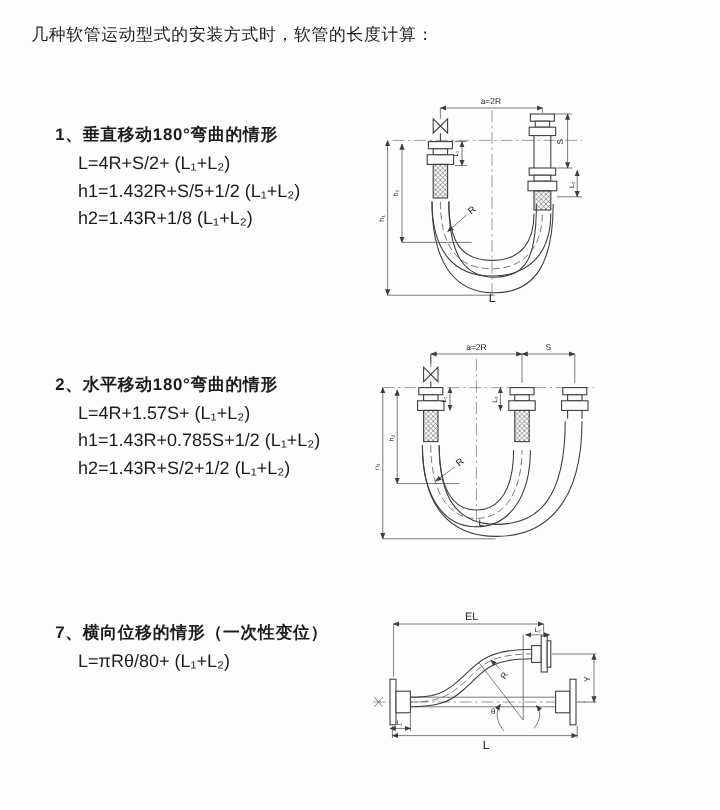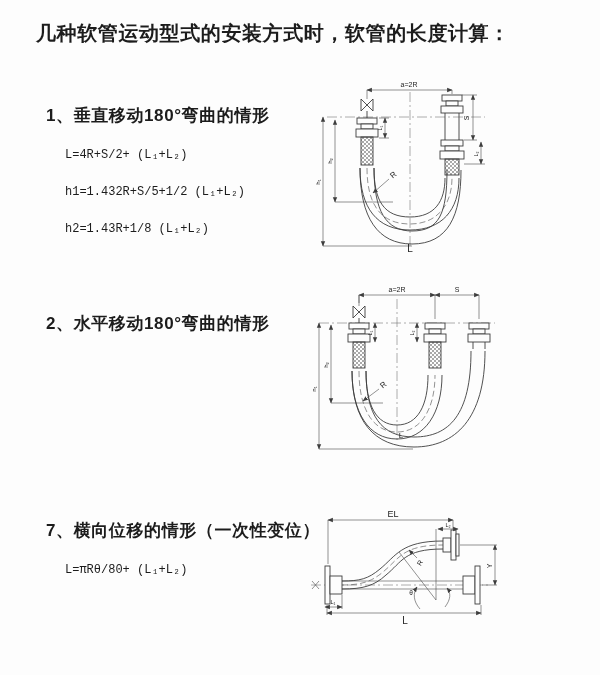--- a/index.html
+++ b/index.html
@@ -5,24 +5,24 @@
   * { margin:0; padding:0; box-sizing:border-box; }
   html,body { width:600px; height:675px; }
   body {
     position:relative;
     background:#fdfdfd;
     font-family:"Liberation Sans","DejaVu Sans",sans-serif;
     color:#1c1c1c;
     overflow:hidden;
   }
   .abs { position:absolute; }
-  .title { left:36px; top:20px; font-size:20px; font-weight:bold; letter-spacing:0.6px; }
-  .sec-heading { font-size:17px; font-weight:bold; letter-spacing:0.6px; }
+  .title { left:26px; top:20px; font-size:14px; font-weight:normal; letter-spacing:0.6px; }
+  .sec-heading { font-size:14px; font-weight:bold; letter-spacing:0.6px; }
   .formulas { margin-left:19px; }
-  .formula { font-size:12px; margin-top:20px; line-height:17px; white-space:pre;font-family:Liberation Mono, monospace; }
+  .formula { font-size:15px; margin-top:6px; line-height:17px; white-space:pre; }
   .sec1 { left:46px; top:104px; }
   .sec2 { left:46px; top:312px; }
   .sec3 { left:46px; top:519px; }
   .d1 { left:315px; top:78px; }
   .d2 { left:313px; top:283px; }
   .d3 { left:305px; top:502px; }
   svg text { font-family:"Liberation Sans","DejaVu Sans",sans-serif; fill:#222; }
   .ln   { stroke:#3d3d3d; stroke-width:0.9; fill:none; }
   .thin { stroke:#4a4a4a; stroke-width:0.6; fill:none; }
   .cl   { stroke:#6a6a6a; stroke-width:0.55; fill:none; stroke-dasharray:10 3 2 3; }
@@ -41,20 +41,25 @@
   <div class="sec-heading">1、垂直移动180°弯曲的情形</div>
   <div class="formulas">
     <div class="formula">L=4R+S/2+ (L₁+L₂)</div>
     <div class="formula">h1=1.432R+S/5+1/2 (L₁+L₂)</div>
     <div class="formula">h2=1.43R+1/8 (L₁+L₂)</div>
   </div>
 </div>
 
 <div class="abs sec2">
   <div class="sec-heading">2、水平移动180°弯曲的情形</div>
+  <div class="formulas">
+    <div class="formula">L=4R+1.57S+ (L₁+L₂)</div>
+    <div class="formula">h1=1.43R+0.785S+1/2 (L₁+L₂)</div>
+    <div class="formula">h2=1.43R+S/2+1/2 (L₁+L₂)</div>
+  </div>
 </div>
 
 <div class="abs sec3">
   <div class="sec-heading">7、横向位移的情形（一次性变位）</div>
   <div class="formulas">
     <div class="formula">L=πRθ/80+ (L₁+L₂)</div>
   </div>
 </div>
 
 <svg class="abs d1" width="235" height="175" viewBox="0 0 235 175">

